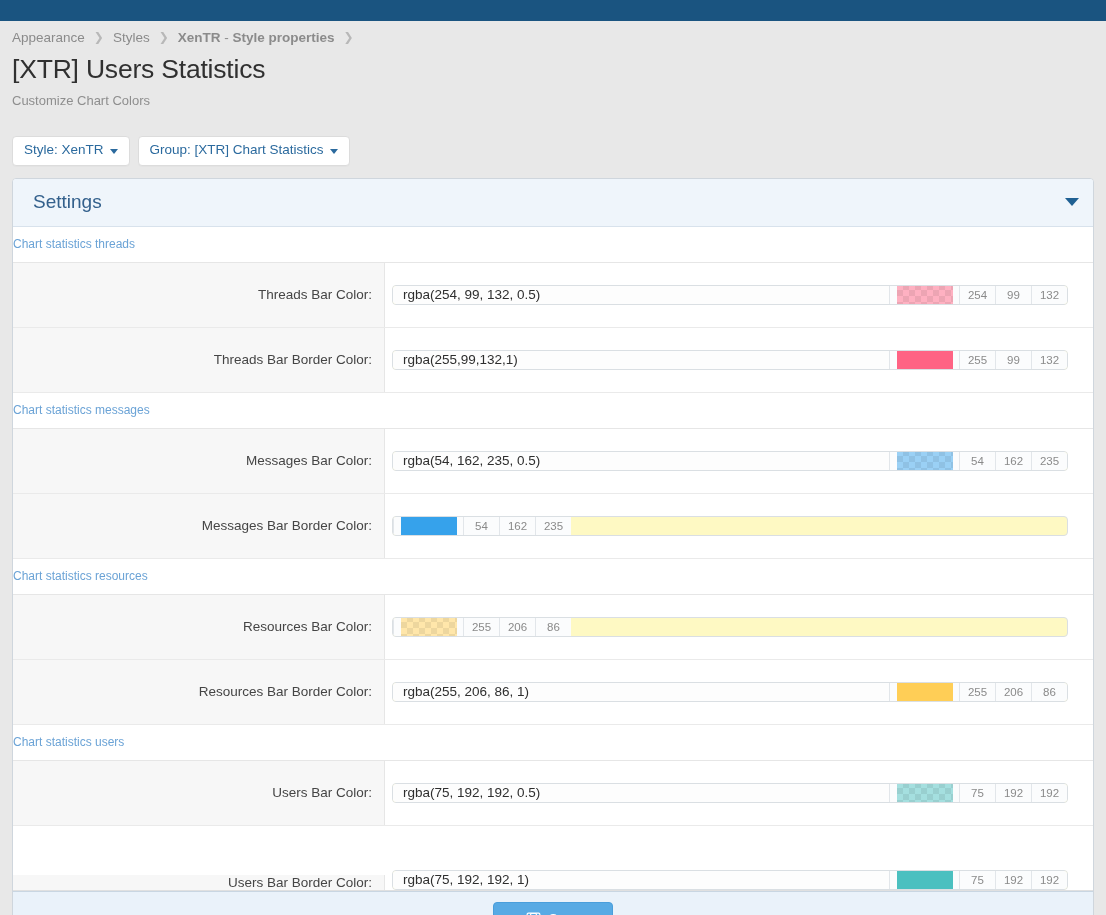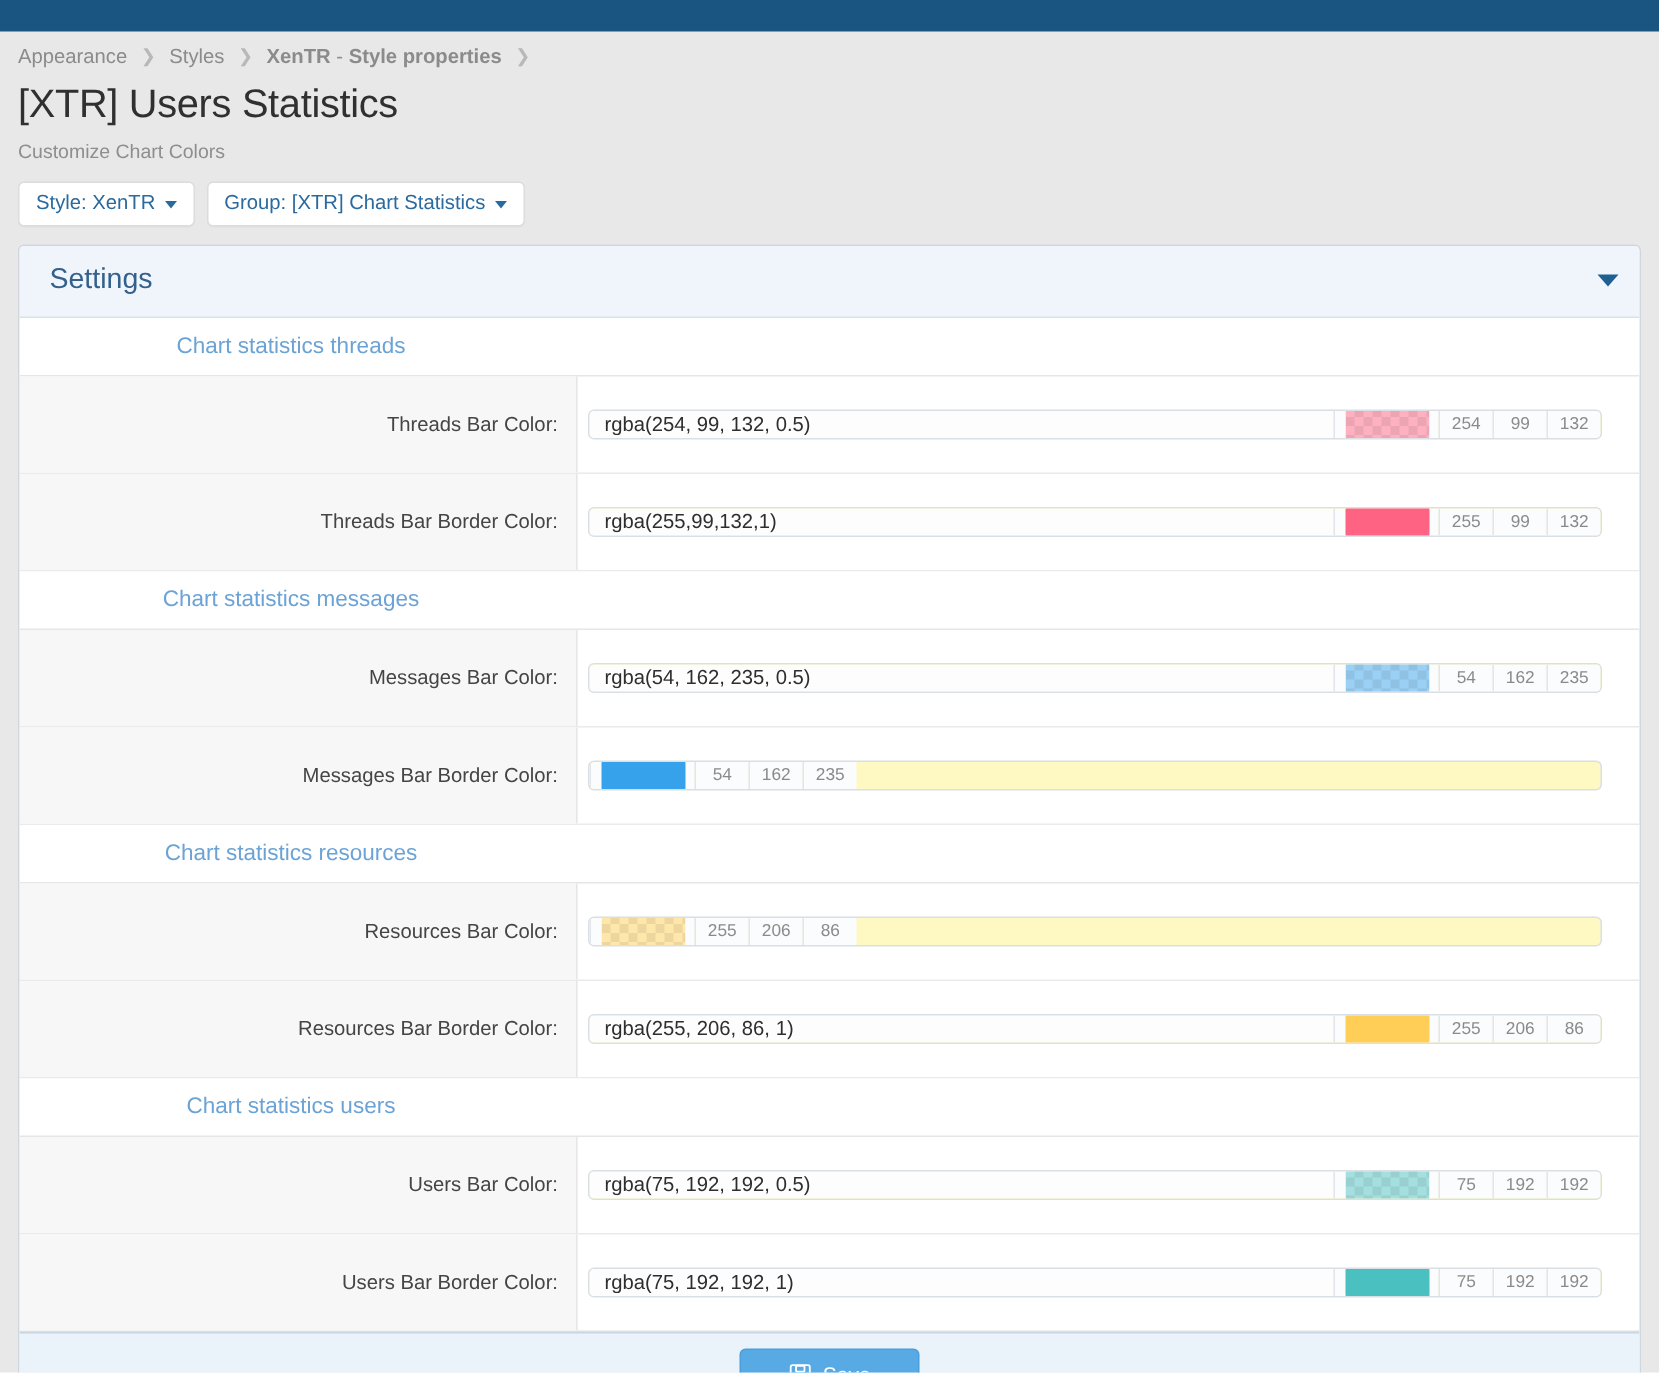--- a/index.html
+++ b/index.html
@@ -53,21 +53,21 @@
   }
   .page-sub {
     margin-top: 8px;
     font-size: 13px;
     color: #8e8e8e;
   }
 
   .filterbar {
     display: flex;
     gap: 8px;
-    margin-top: 13px;
+    margin-top: 28px;
   }
   .filter-btn {
     background: #fff;
     border: 1px solid #dcdcdc;
     border-radius: 4px;
     padding: 6px 11px 7px 11px;
     font-size: 13.5px;
     color: #2b6a9e;
     display: inline-flex;
     align-items: center;
@@ -117,35 +117,35 @@
   }
 
   
   .section-row {
     border-bottom: 1px solid #e6e6e6;
     background: #fff;
     padding: 10px 0 11px 0;
   }
   .section-row .sec-label {
     width: 372px;
-    text-align: center;
+    text-align: left;
     padding-right: 10px;
-    font-size: 15px;
+    font-size: 12px;
     color: #6ba3d6;
     box-sizing: border-box;
   }
 
   
   .field-row {
     display: flex;
     align-items: stretch;
     border-bottom: 1px solid #eaeaea;
     min-height: 65px;
   }
-  .field-row:last-of-type { border-bottom: 1px solid #e0e0e0; }
+  .field-row:last-of-type { border-bottom: 1px solid #e0e0e0; align-items: flex-end; }
   .field-label {
     width: 372px;
     flex: 0 0 372px;
     background: #f7f7f7;
     border-right: 1px solid #e6e6e6;
     display: flex;
     align-items: center;
     justify-content: flex-end;
     padding: 0 12px 0 10px;
     font-size: 13.5px;

